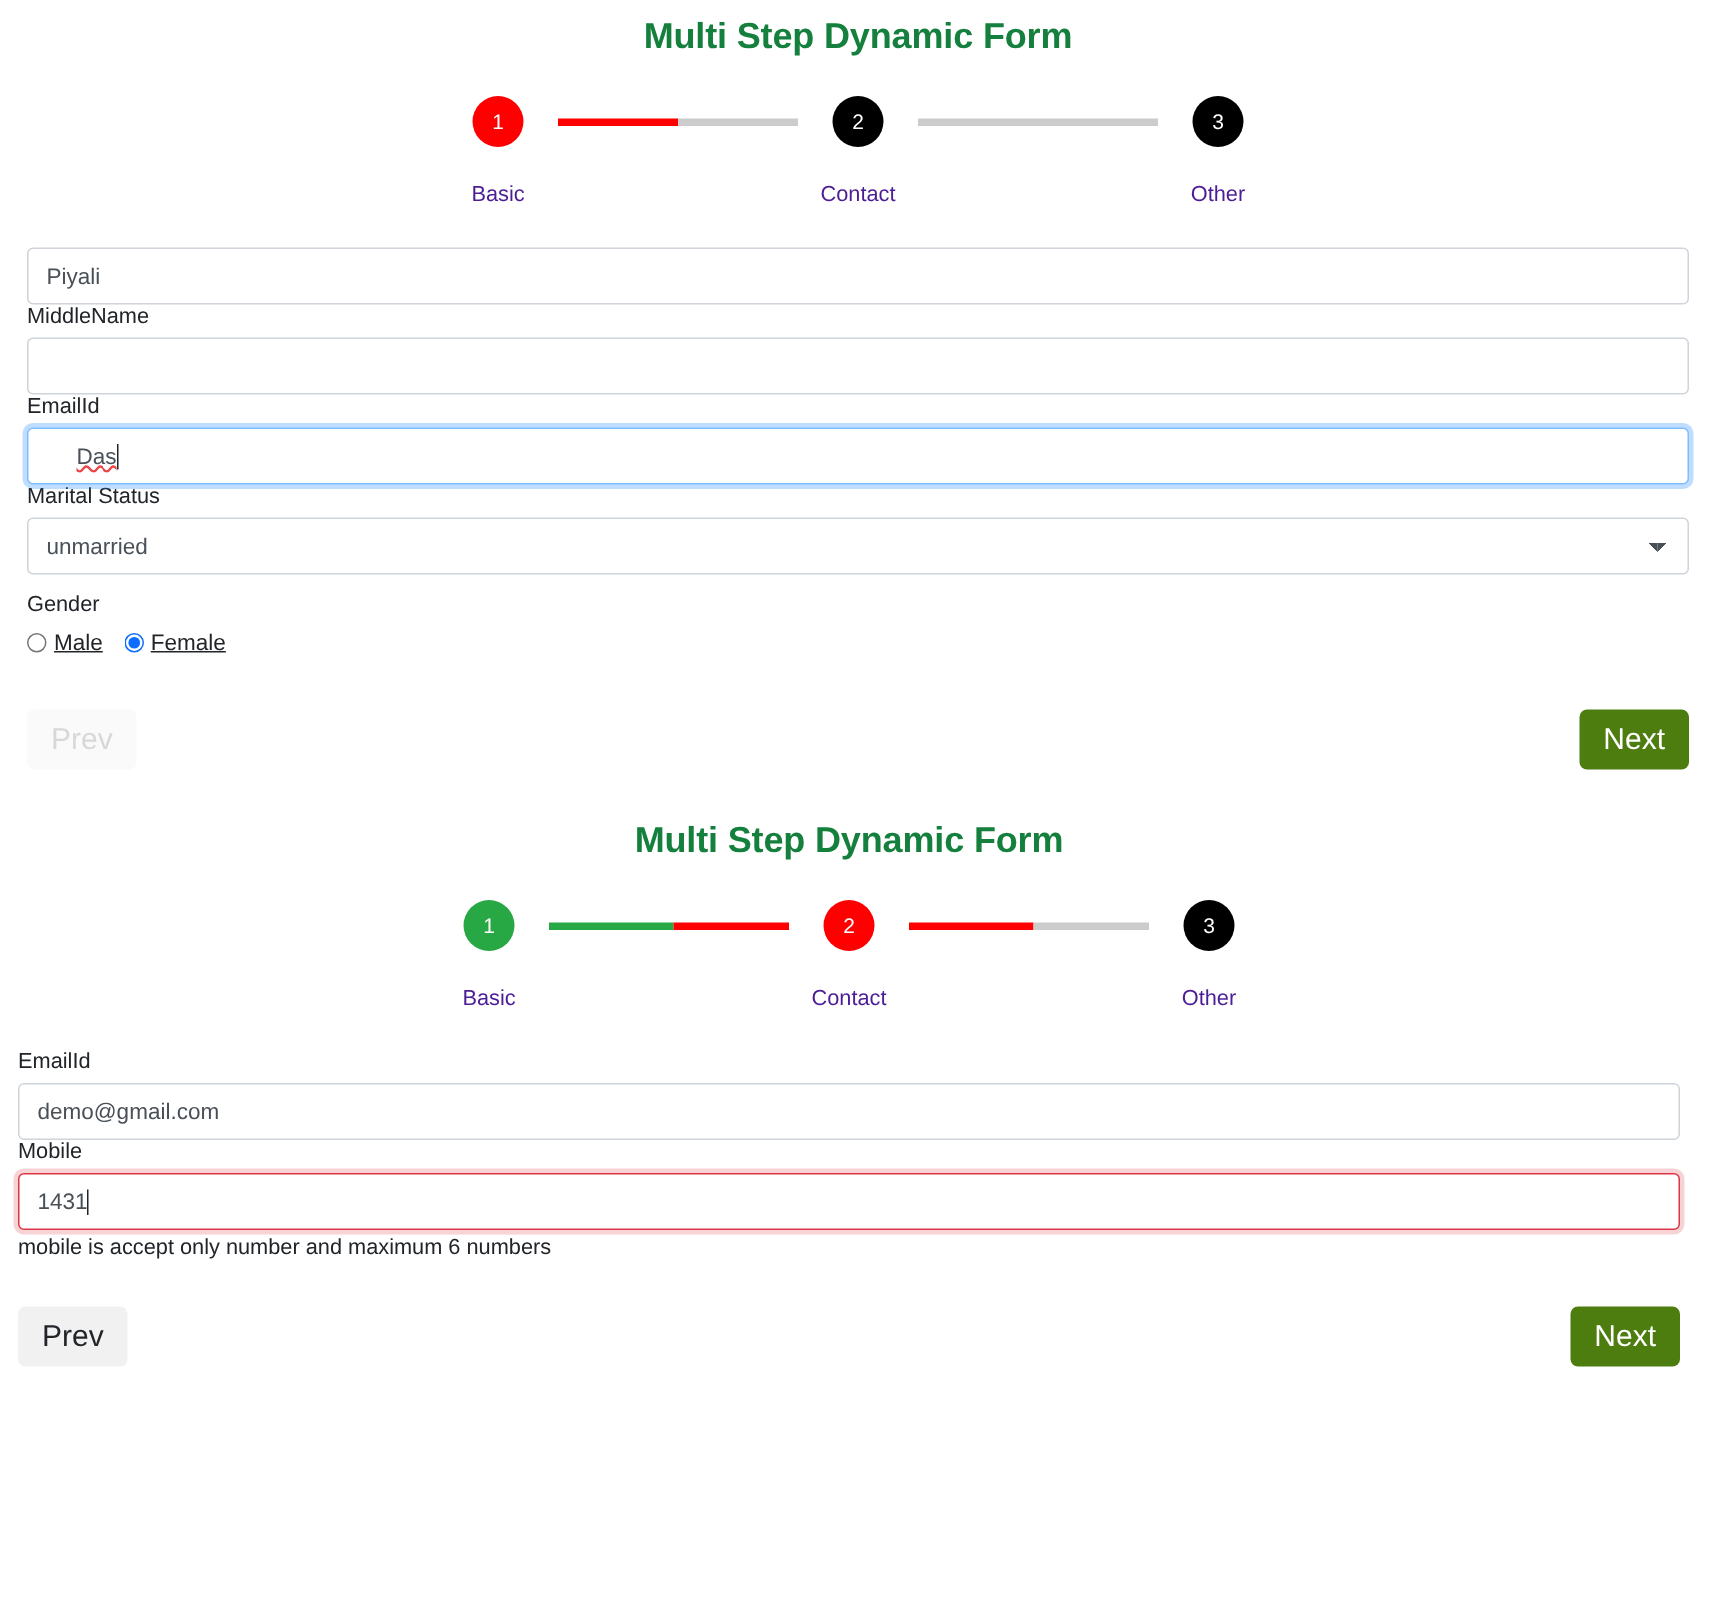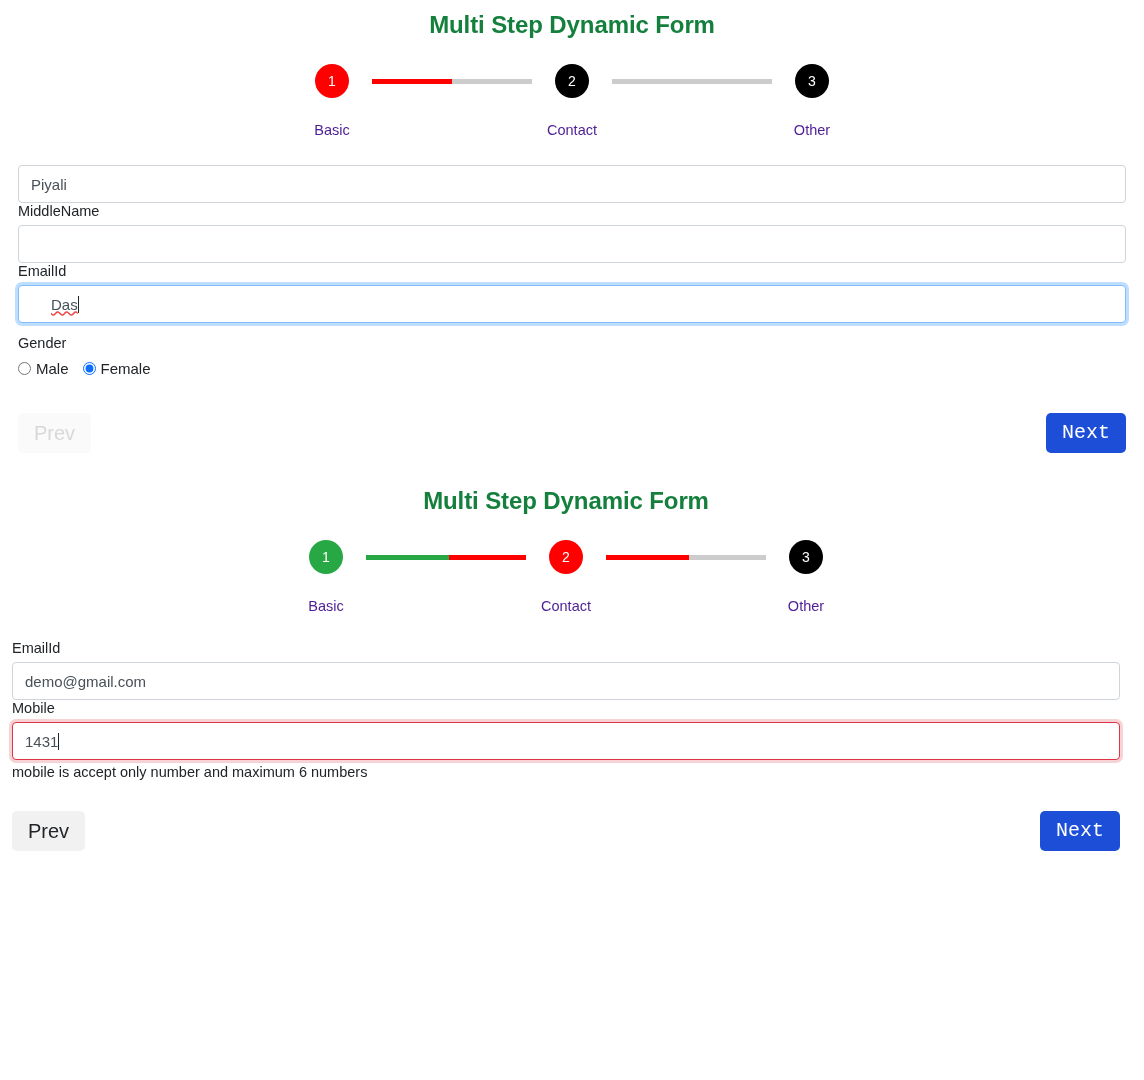--- a/index.html
+++ b/index.html
@@ -142,20 +142,21 @@
     color: #212529;
     margin-top: 4px;
     line-height: 1.2;
   }
 
   
   .radio-row {
     display: flex;
     align-items: center;
     margin-top: 2px;
+    text-decoration: underline;
   }
   .radio-item {
     display: flex;
     align-items: center;
     margin-right: 14px;
   }
   input[type="radio"] {
     width: 13px;
     height: 13px;
     margin: 0 5px 0 0;
@@ -181,23 +182,22 @@
   .btn-prev {
     background: #f1f1f1;
     color: #212529;
   }
   .btn-prev.disabled {
     background: #fafafa;
     color: #d8d8d8;
     cursor: default;
   }
   .btn-next {
-    background: #1d4ed8;
+    background: #4d7c0f;
     color: #ffffff;
-    font-family: Liberation Mono, monospace;
   }
 </style>
 </head>
 <body>
 
 <div class="form-block first">
 
   <h1 class="form-title">Multi Step Dynamic Form</h1>
 
   <div class="stepper">
@@ -236,20 +236,27 @@
     <div class="field">
       <label class="field-label">EmailId</label>
       <div class="text-holder">
         <div class="control focused" style="display:flex;align-items:center;">
           <span class="misspelled">Das</span>
             <span class="caret-bar" style="position:static;margin-left:0;"></span>
         </div>
       </div>
     </div>
 
+    <div class="field">
+      <label class="field-label">Marital Status</label>
+      <select class="control">
+        <option>unmarried</option>
+        <option>married</option>
+      </select>
+    </div>
 
     <div class="field" style="margin-top:12px;">
       <label class="field-label" style="margin-bottom:9px;">Gender</label>
       <div class="radio-row">
         <div class="radio-item">
           <input type="radio" name="gender1" style="">
           <span class="radio-label">Male</span>
         </div>
         <div class="radio-item">
           <input type="radio" name="gender1" checked="" style="">

